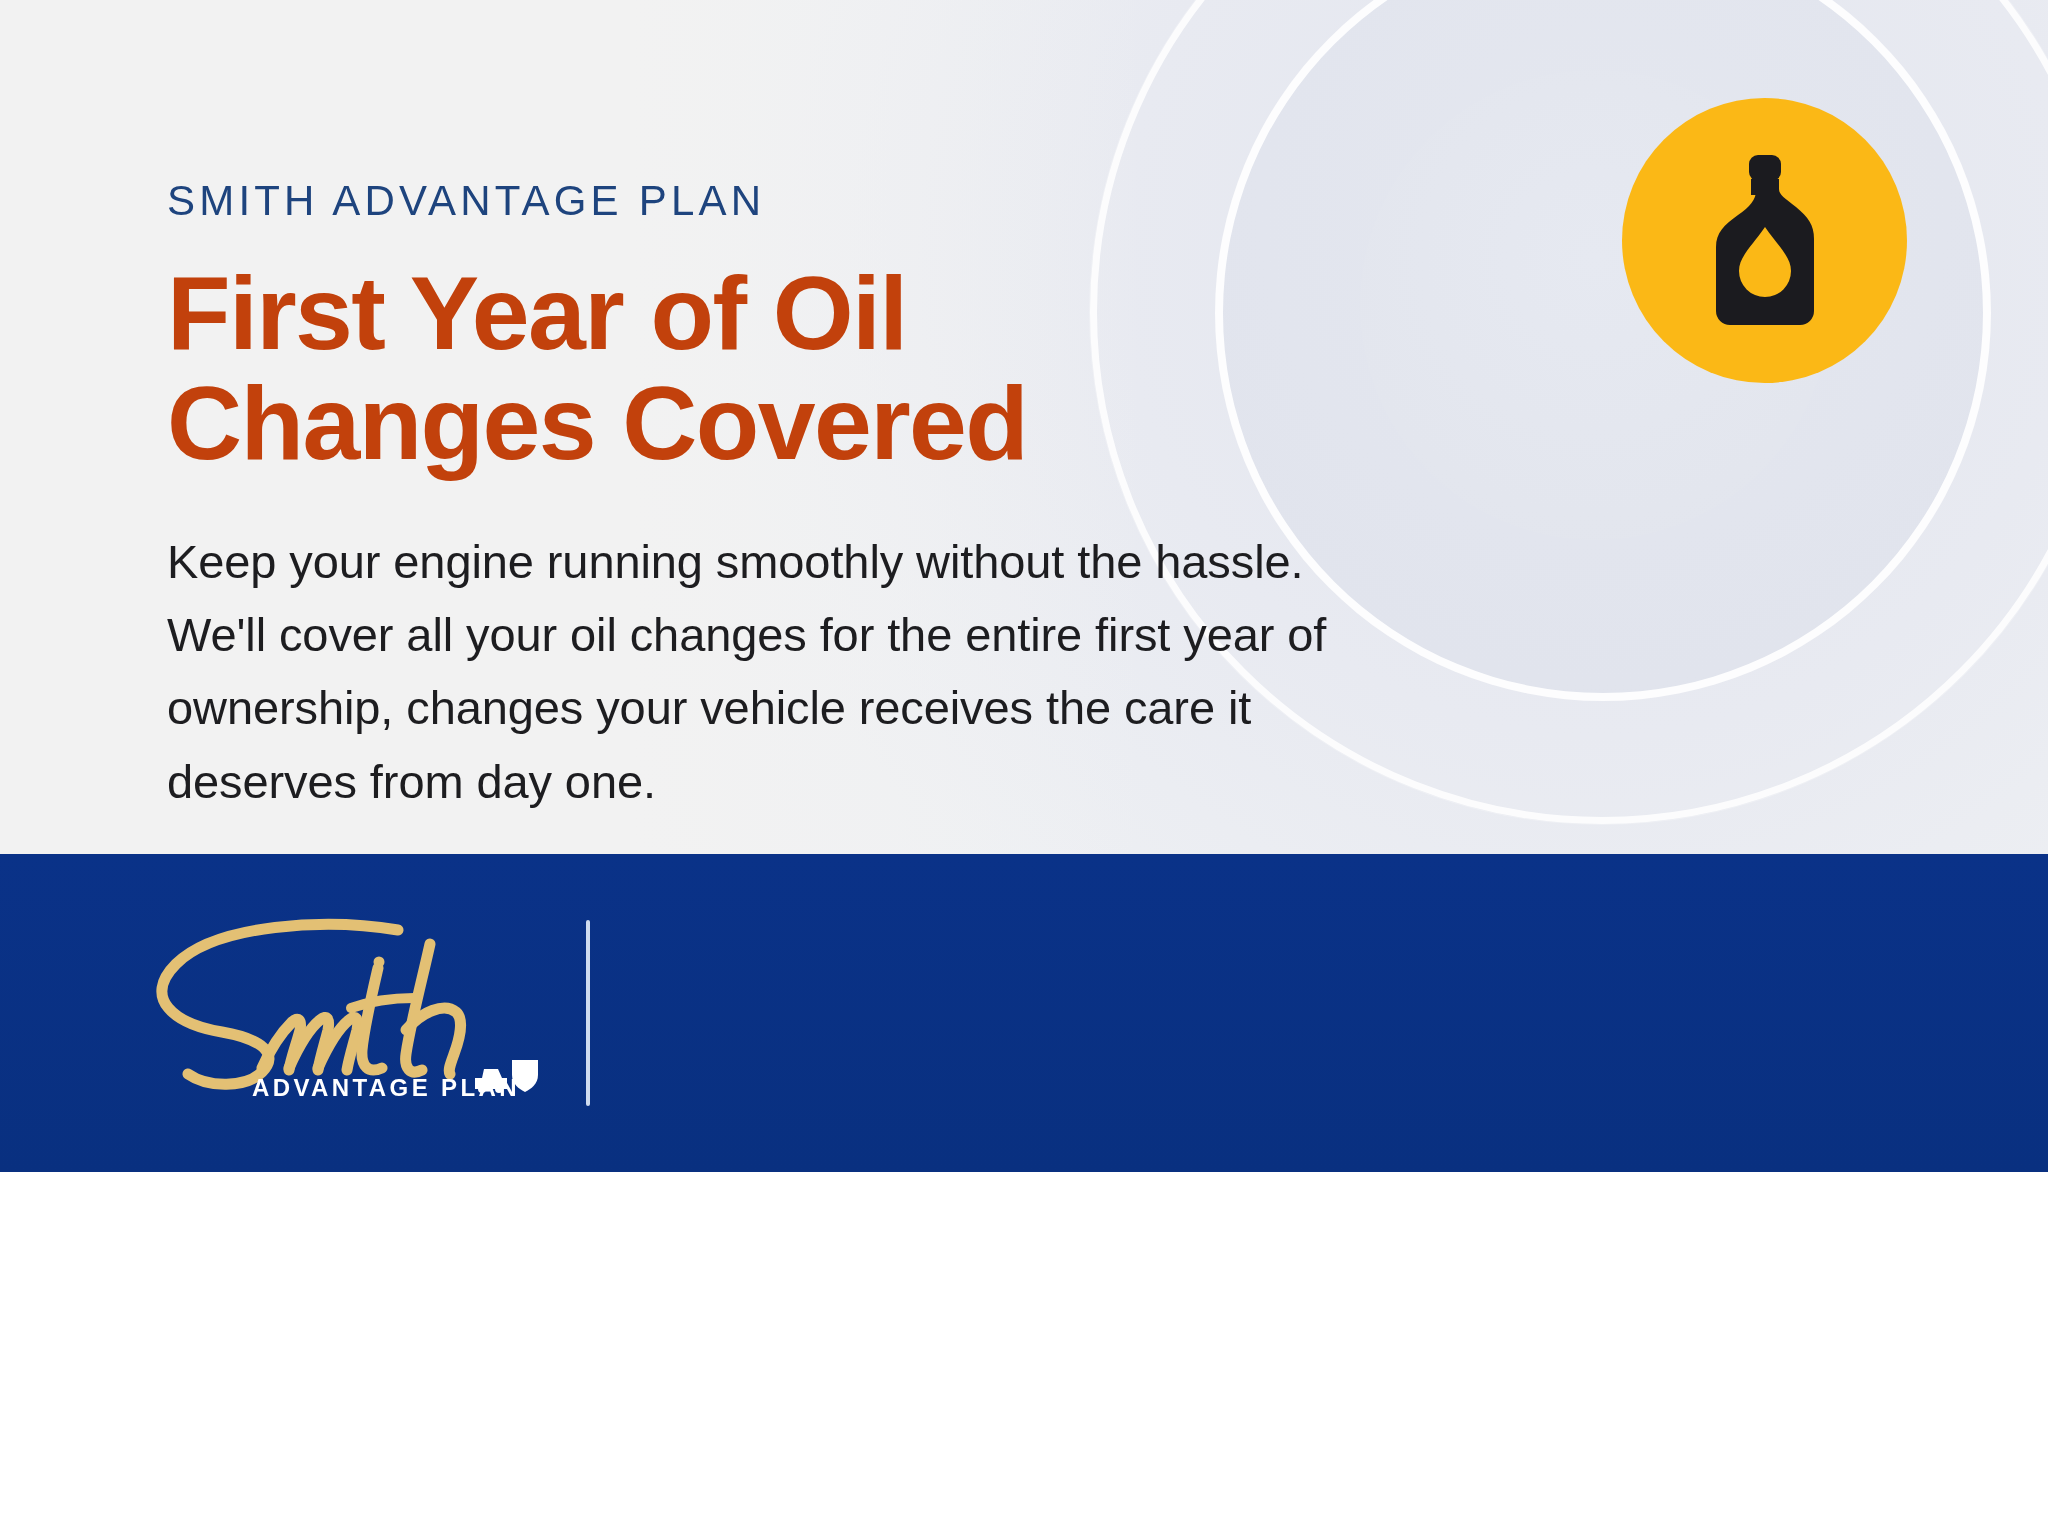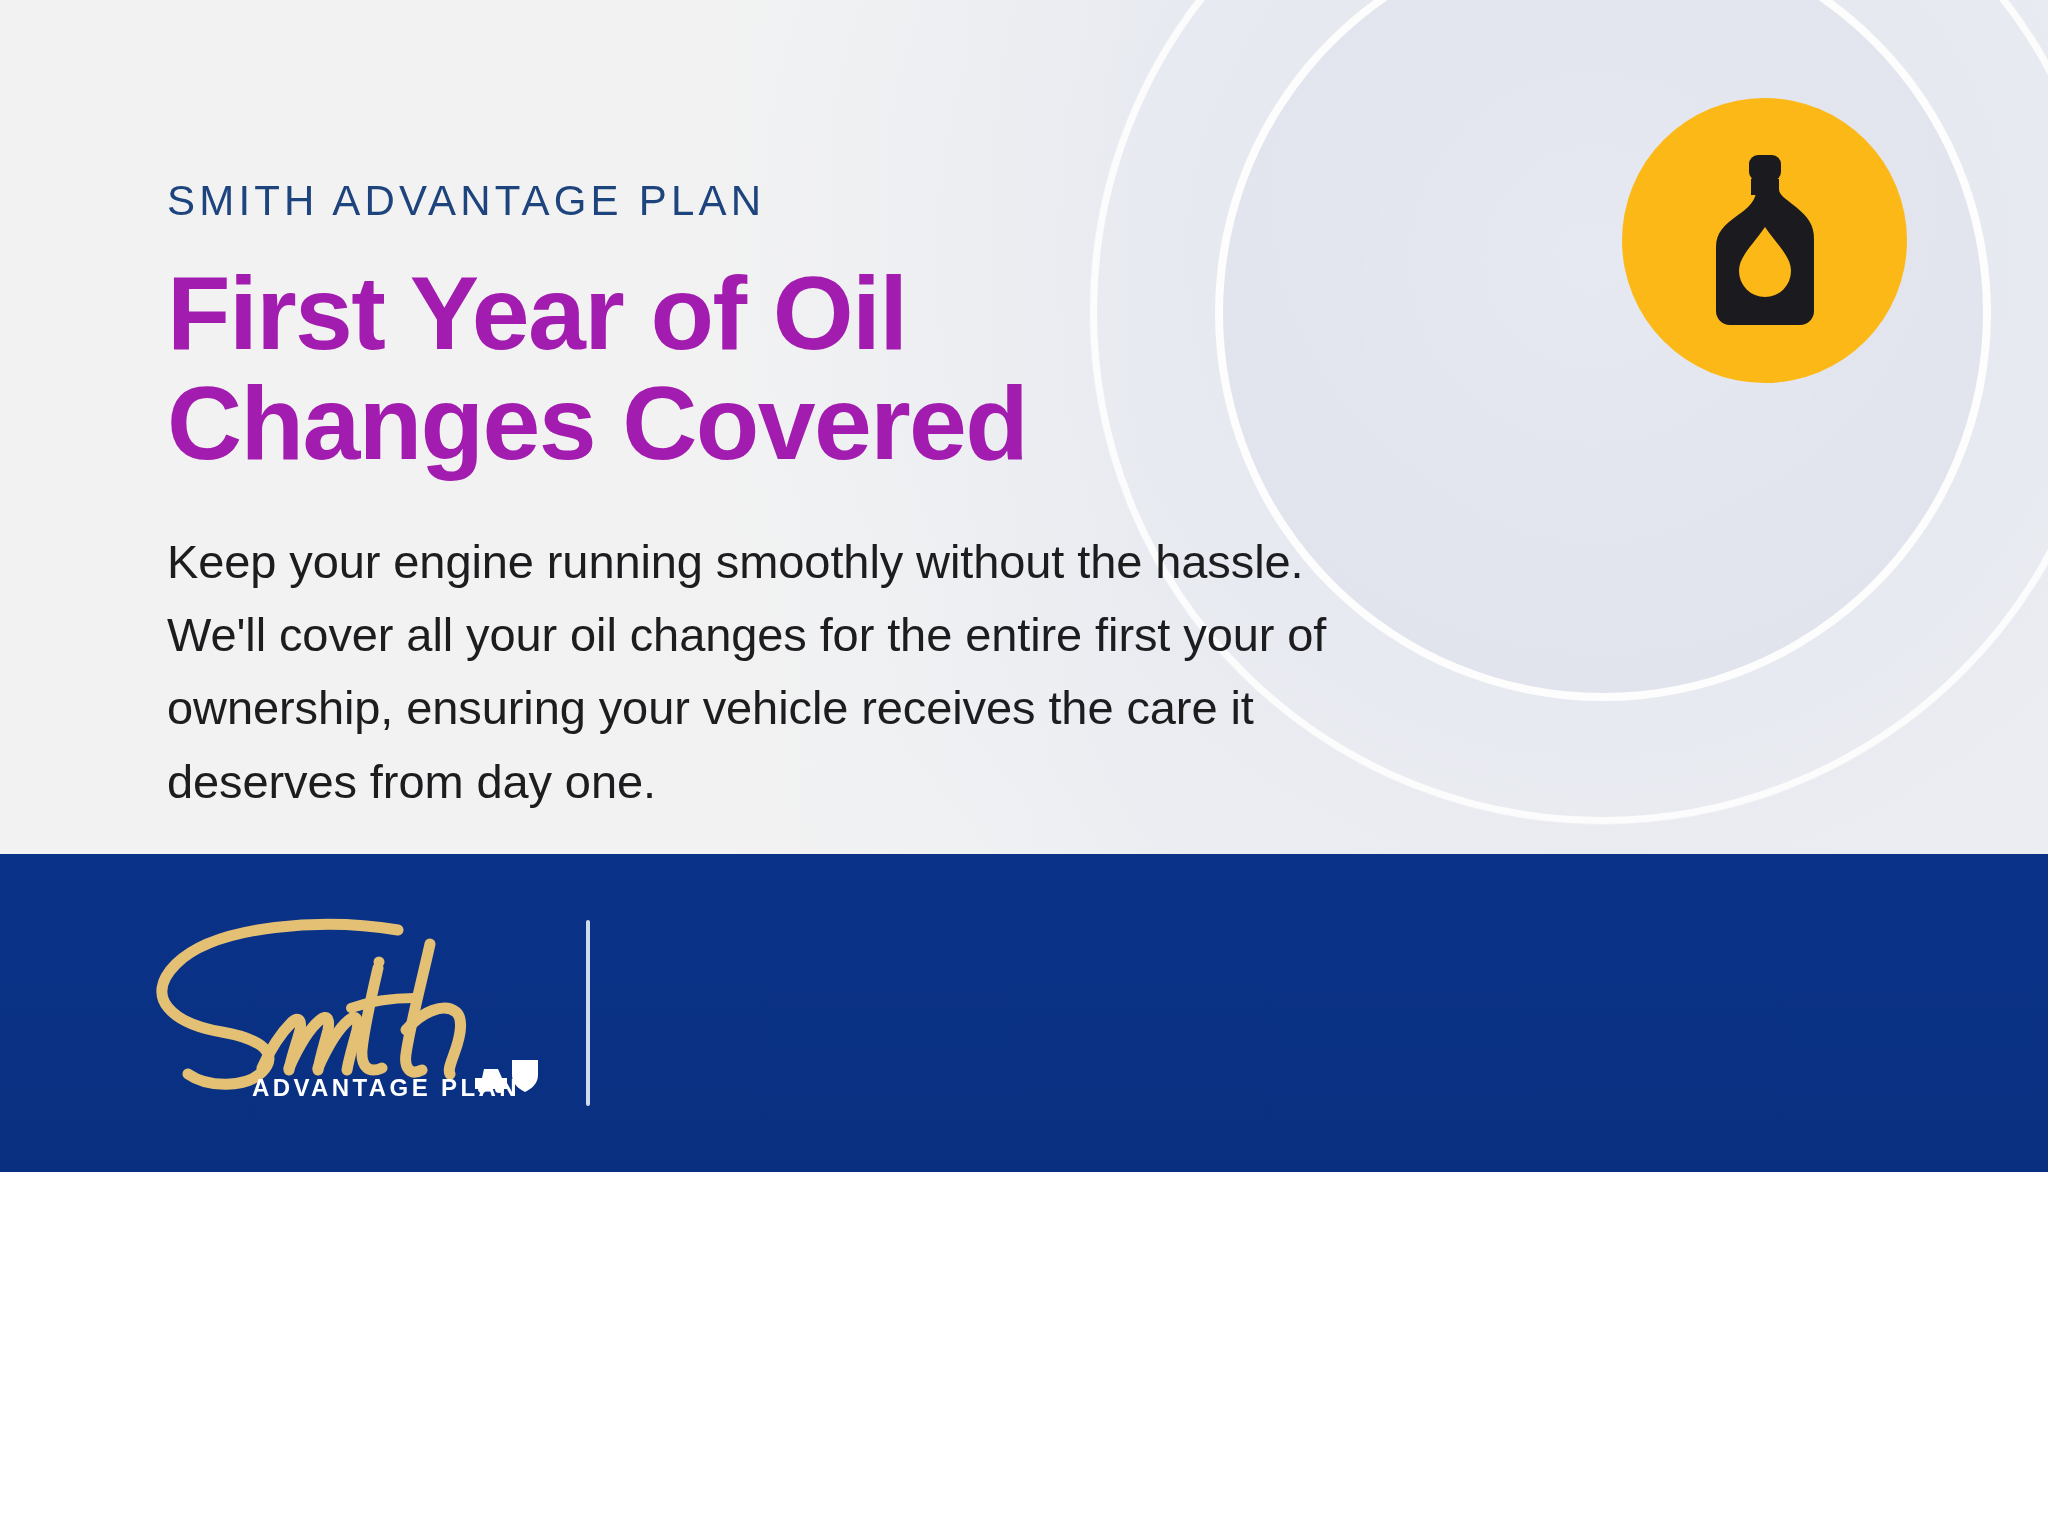--- a/index.html
+++ b/index.html
@@ -101,21 +101,21 @@
     color: #1e447e;
     text-transform: uppercase;
     line-height: 1.1;
     margin: 0 0 34px 0;
     white-space: nowrap;
   }
 
   .headline {
     font-size: 104px;
     font-weight: 700;
-    color: #a21caf;
+    color: #c2410c;
     line-height: 1.06;
     letter-spacing: -1.6px;
     margin: 12px 0 46px 0;
     max-width: 1060px;
   }
 
   .subtitle {
     font-size: 50px;
     font-style: italic;
     font-weight: 400;
@@ -225,21 +225,21 @@
           c0 -14 12 -24 26 -44
           Z
         "></path>
       </svg>
     </span>
   </div>
 
   <div class="content">
     <div class="eyebrow">SMITH ADVANTAGE PLAN</div>
     <h1 class="headline">First Year of Oil Changes Covered</h1>
-    <p class="body-copy">Keep your engine running smoothly without the hassle. We'll cover all your oil changes for the entire first your of ownership, ensuring your vehicle receives the care it deserves from day one.</p>
+    <p class="body-copy">Keep your engine running smoothly without the hassle. We'll cover all your oil changes for the entire first year of ownership, changes your vehicle receives the care it deserves from day one.</p>
   </div>
 
   <div class="footer">
 
     <div class="footer-logo">
       <svg width="420" height="210" viewBox="0 0 420 210" aria-hidden="true">
 
         <g fill="none" stroke="#e3c074" stroke-linecap="round" stroke-linejoin="round">
           <path d="M268 22 C196 10 86 16 46 56 C12 90 44 116 92 124 C132 131 150 146 132 164 C116 180 78 180 58 166" stroke-width="11"></path>
           <path d="M132 160 C140 142 152 124 162 114 C168 108 172 112 170 122 C167 134 161 150 159 162" stroke-width="11"></path>

